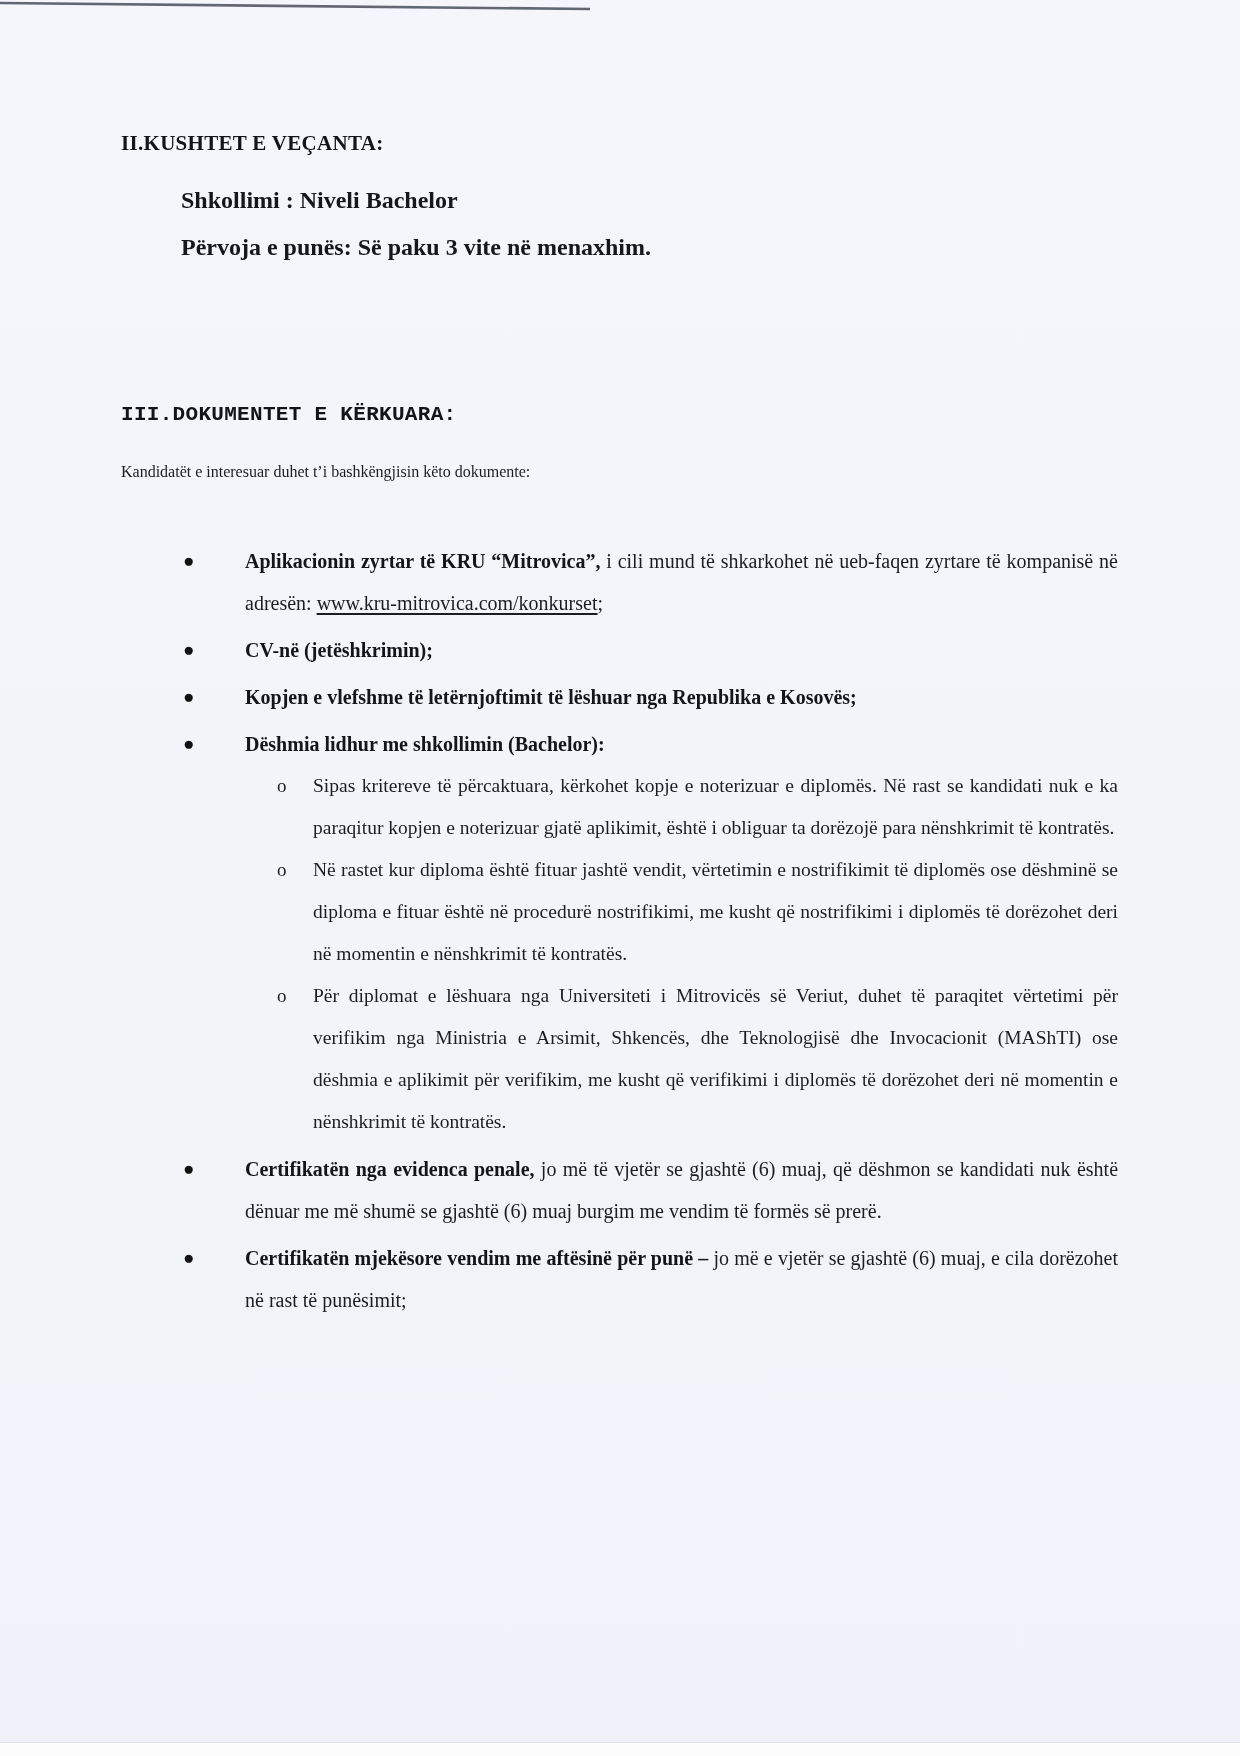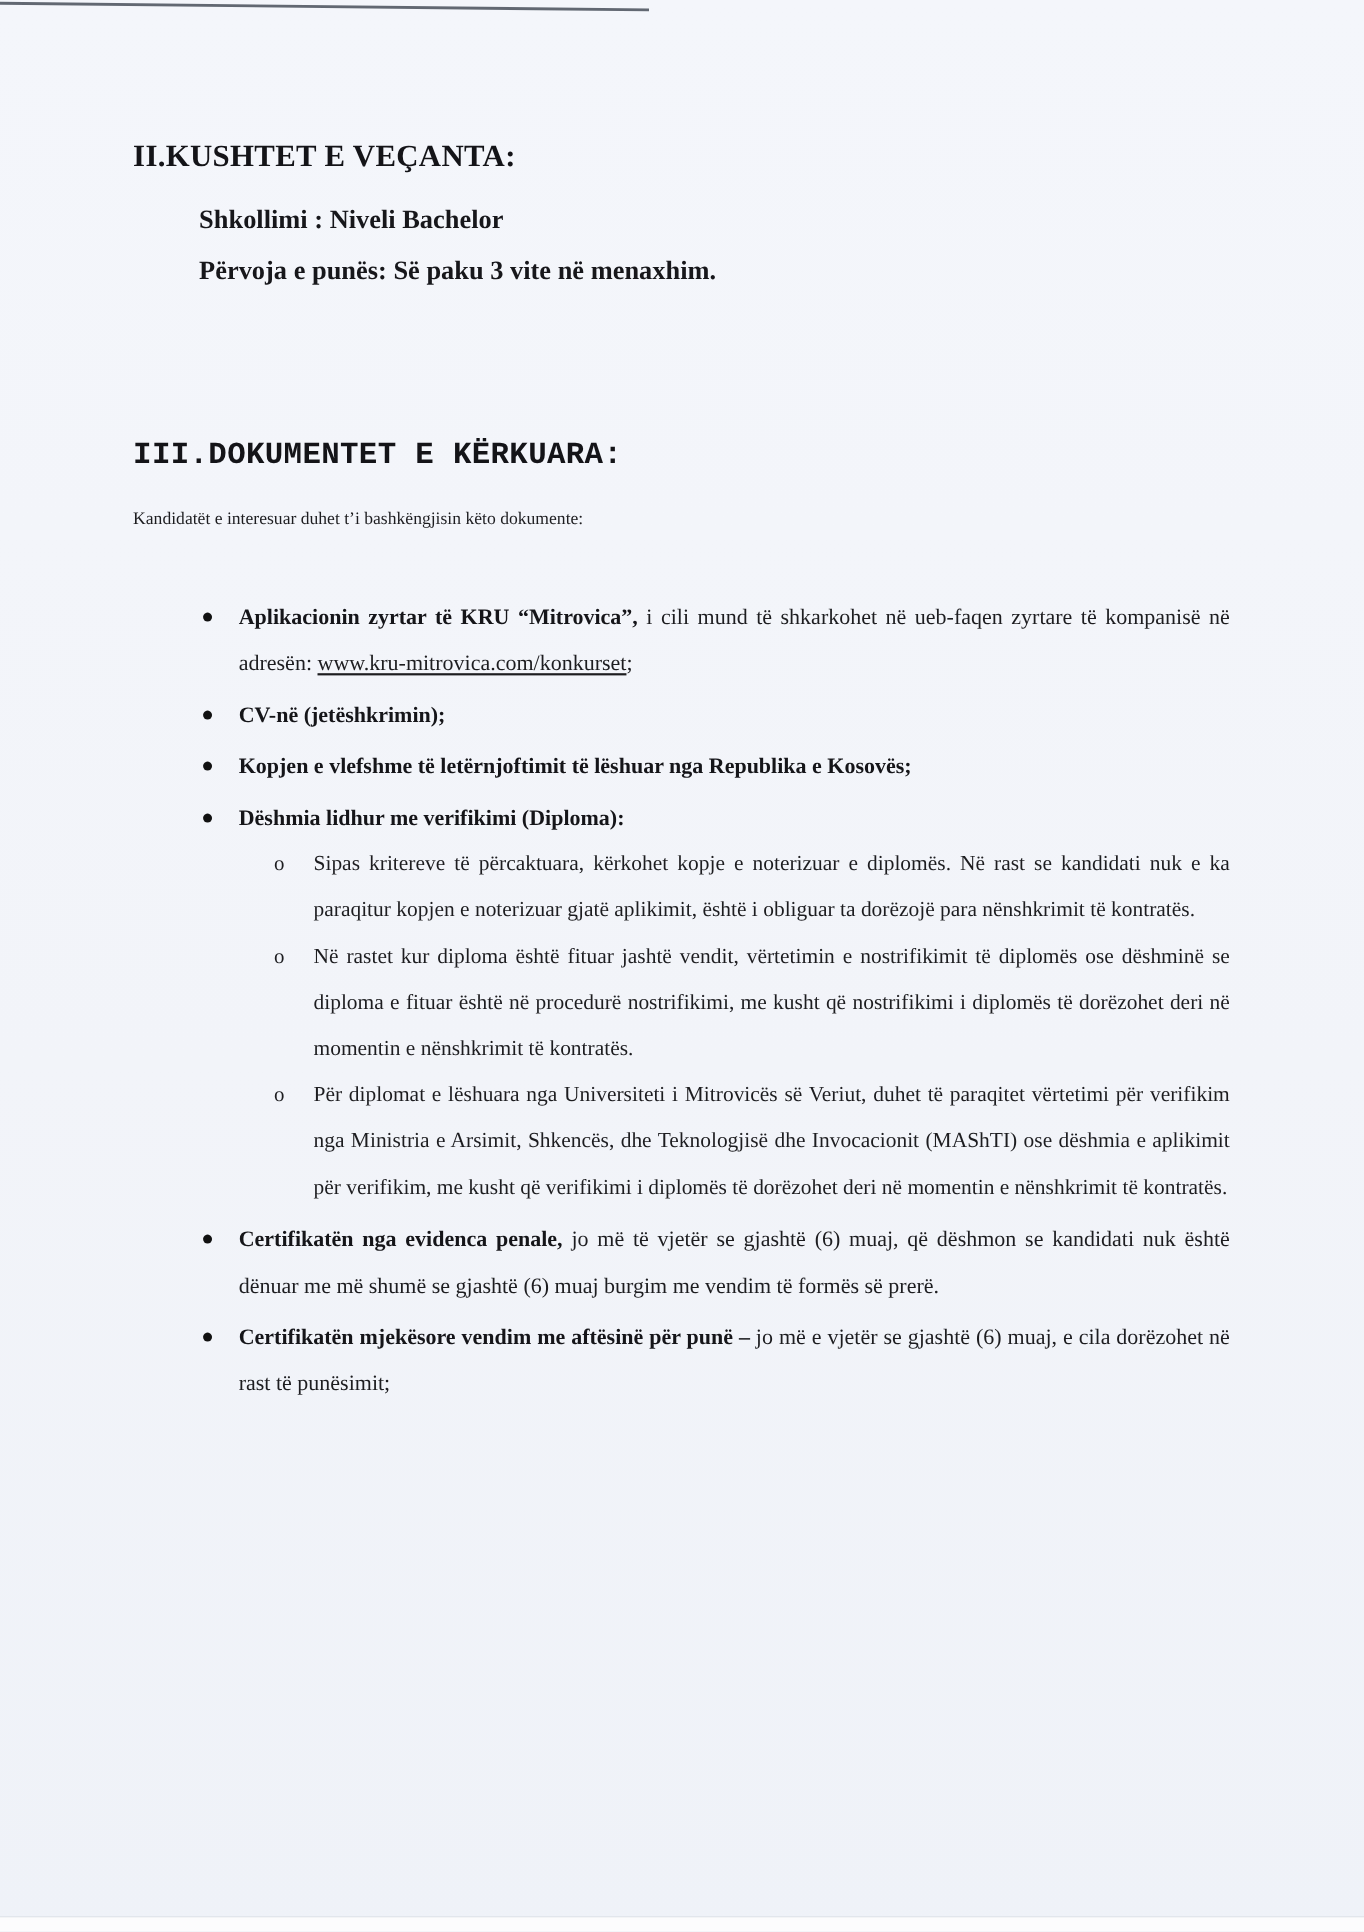--- a/index.html
+++ b/index.html
@@ -13,31 +13,31 @@
     background:linear-gradient(180deg,#f4f6fb 0%,#f2f4f9 55%,#eff2f8 100%);
     color:#1d1d20;
   }
   .scan-top-line { position:absolute; left:0; top:0; width:620px; height:14px; pointer-events:none; }
   .scan-bottom-edge {
     position:absolute; left:0; right:0; top:1742px; height:14px;
     background:#fcfcfd; border-top:1px solid #dde1e8;
   }
   .content { position:absolute; left:121px; top:130px; width:997px; }
   .section-heading {
-    margin:0; font-size:28px; line-height:26px; font-weight:bold;
+    margin:0; font-size:21px; line-height:26px; font-weight:bold;
     letter-spacing:.3px; color:#141418;
   }
   .cond-lines { margin:21px 0 0 60px; }
   .cond-line { font-weight:bold; font-size:24px; line-height:47px; color:#17171b; }
   .section-heading.second { margin-top:131px;font-family:Liberation Mono, monospace; }
   .intro { margin-top:30px; font-size:16px; line-height:28px; }
   ul.main-list { margin:54px 0 0 62px; padding:0; list-style:none; }
   li.main-item { display:flex; margin-bottom:5px; font-size:20px; line-height:42px; }
   .marker { flex:none; width:34px; font-size:19px; color:#111; }
-  .item-body { flex:1; text-align:justify; }
+  .item-body { flex:1; text-align:justify;margin-left:28px; }
   .item-body b, .cond-line, .section-heading { -webkit-font-smoothing:antialiased; }
   b.seg { font-weight:bold; color:#151519; }
   ul.sub-list { margin:0; padding:0; list-style:none; }
   li.sub-item { display:flex; font-size:19.5px; line-height:42px; }
   .sub-marker { flex:none; width:68px; padding-left:32px; box-sizing:border-box; font-size:19px; }
   .sub-text { flex:1; text-align:justify; }
   a.doc-link { color:inherit; text-decoration:underline; text-underline-offset:3px; cursor:pointer; }
 </style>
 </head>
 <body>
@@ -80,21 +80,21 @@
       <li class="main-item">
         <span class="marker">●</span>
         <span class="item-body">
           <b class="seg">Kopjen e vlefshme të letërnjoftimit të lëshuar nga Republika e Kosovës;</b>
         </span>
       </li>
 
       <li class="main-item">
         <span class="marker">●</span>
         <span class="item-body">
-          <b class="seg">Dëshmia lidhur me verifikimi (Diploma):</b>
+          <b class="seg">Dëshmia lidhur me shkollimin (Bachelor):</b>
           <ul class="sub-list">
             <li class="sub-item">
               <span class="sub-marker">o</span>
               <span class="sub-text">Sipas kritereve të përcaktuara, kërkohet kopje e noterizuar e diplomës. Në rast se kandidati nuk e ka paraqitur kopjen e noterizuar gjatë aplikimit, është i obliguar ta dorëzojë para nënshkrimit të kontratës.</span>
             </li>
             <li class="sub-item">
               <span class="sub-marker">o</span>
               <span class="sub-text">Në rastet kur diploma është fituar jashtë vendit, vërtetimin e nostrifikimit të diplomës ose dëshminë se diploma e fituar është në procedurë nostrifikimi, me kusht që nostrifikimi i diplomës të dorëzohet deri në momentin e nënshkrimit të kontratës.</span>
             </li>
             <li class="sub-item">

